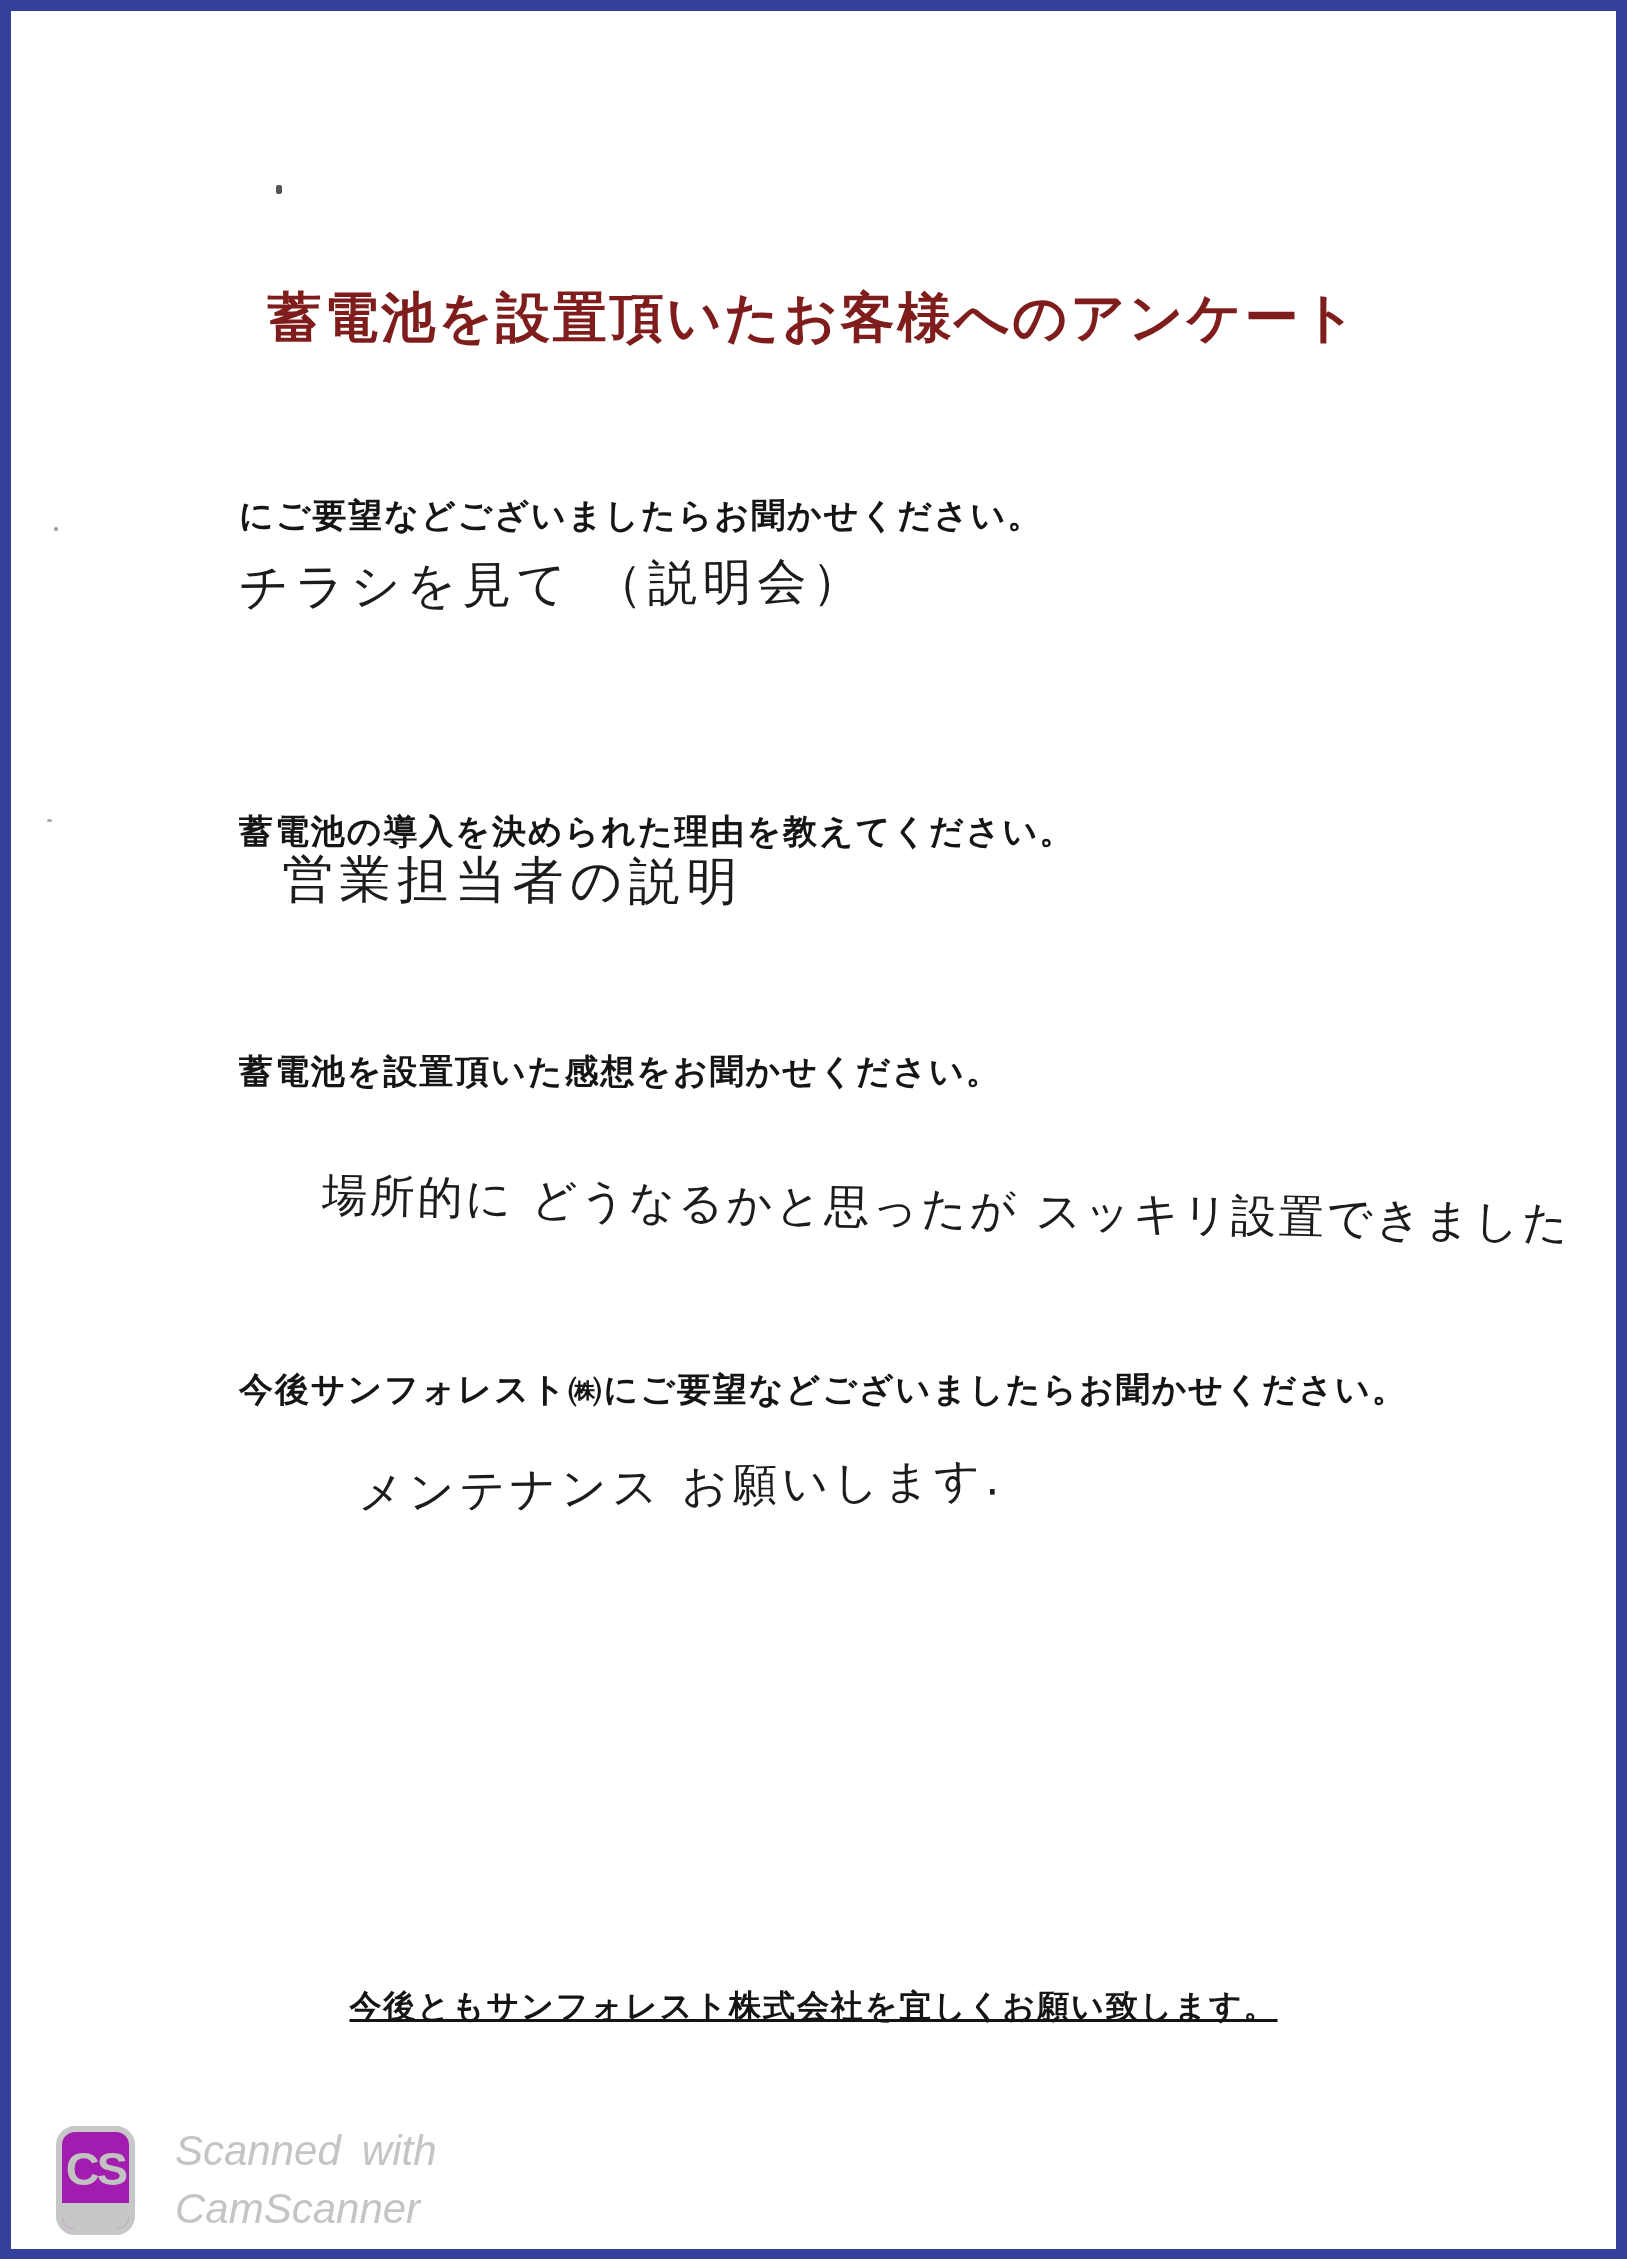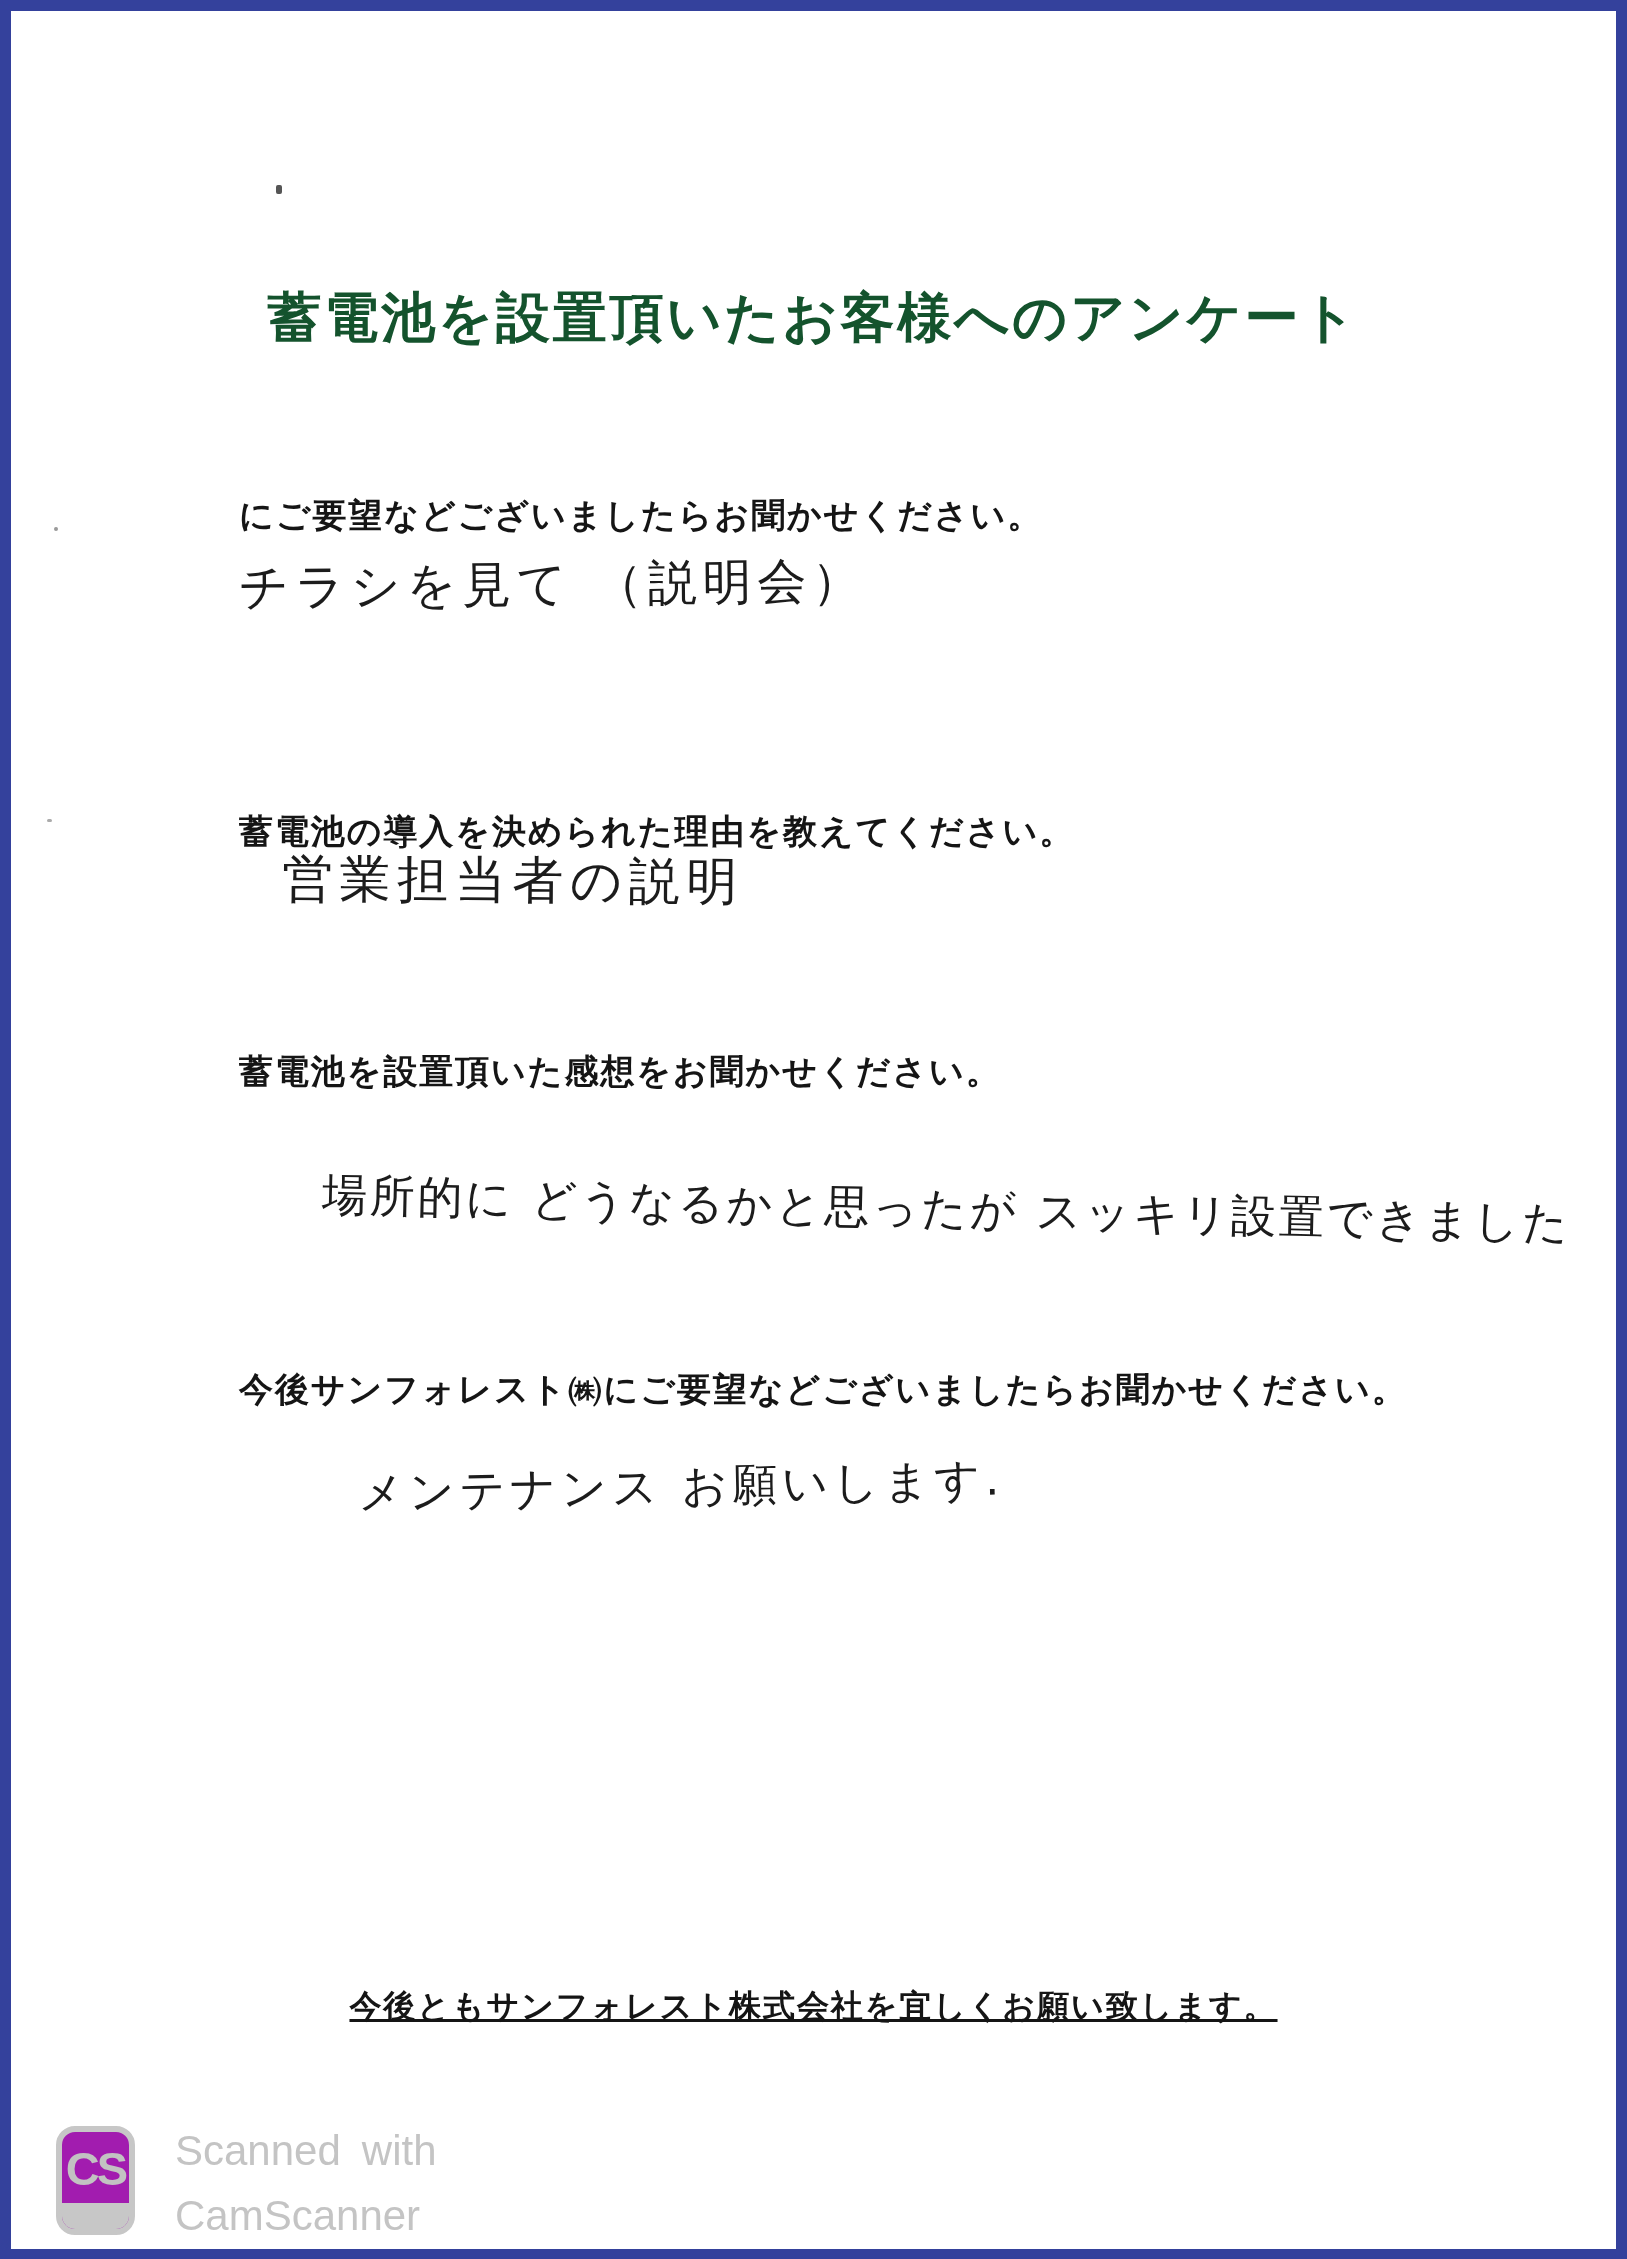--- a/index.html
+++ b/index.html
@@ -16,21 +16,21 @@
   }
   .title {
     position: absolute;
     top: 271px;
     left: 0;
     right: 0;
     text-align: center;
     font-size: 54px;
     font-weight: bold;
     letter-spacing: 2.8px;
-    color: #14532d;
+    color: #7f1d1d;
     white-space: nowrap;
   }
   .q-label {
     position: absolute;
     left: 228px;
     font-size: 34px;
     font-weight: bold;
     letter-spacing: 1.9px;
     color: #151515;
     white-space: nowrap;
@@ -103,27 +103,28 @@
     right: 0;
     bottom: 0;
     height: 26px;
     background: #c7c7c7;
   }
   .wm-text {
     margin-left: 40px;
     margin-top: 1.9px;
     display: flex;
     flex-direction: column;
-    gap: 20px;
+    gap: 13px;
     font-size: 42px;
     line-height: 45px;
     color: #c4c4c4;
     font-family: "Liberation Sans", "DejaVu Sans", sans-serif;
     word-spacing: 9.4px;
     white-space: nowrap;
+    font-style: italic;
   }
 </style>
 </head>
 <body>
 
 <div class="page">
 
   <div class="speck speck-1"></div>
   <div class="speck speck-2"></div>
   <div class="speck speck-3"></div>

